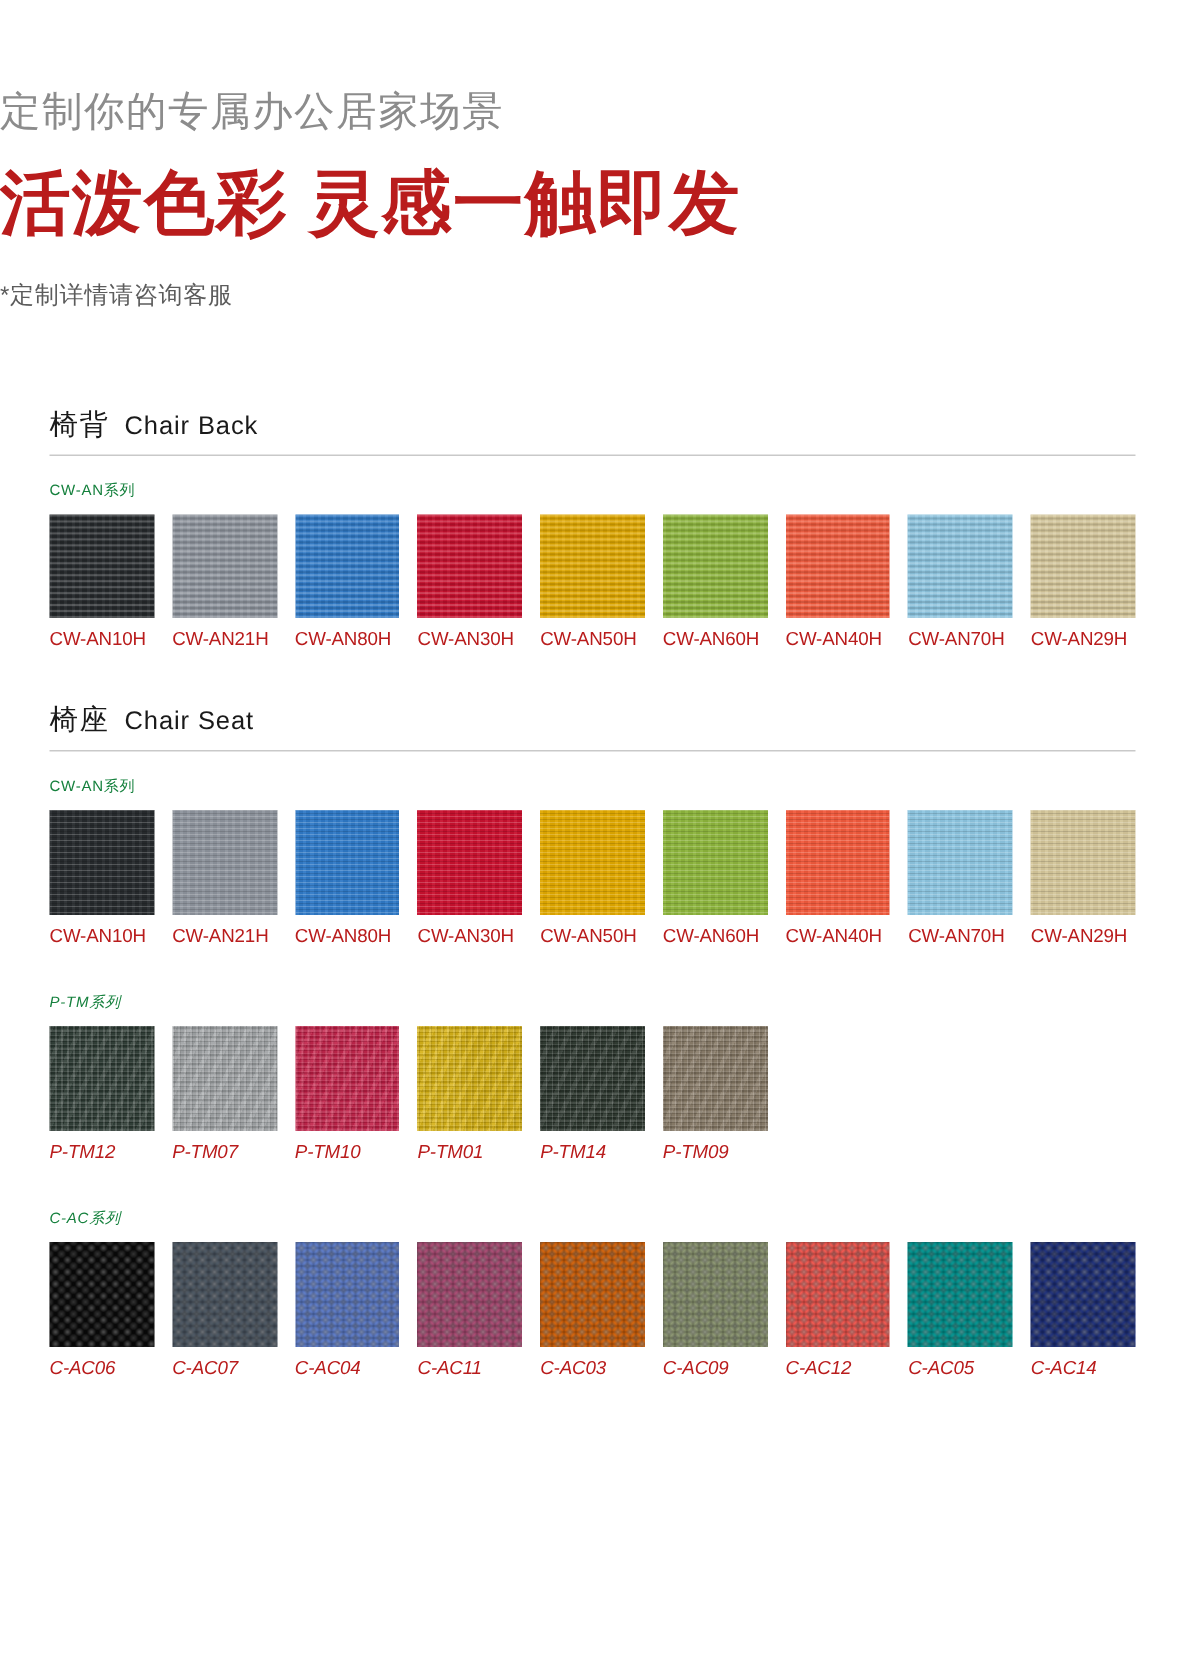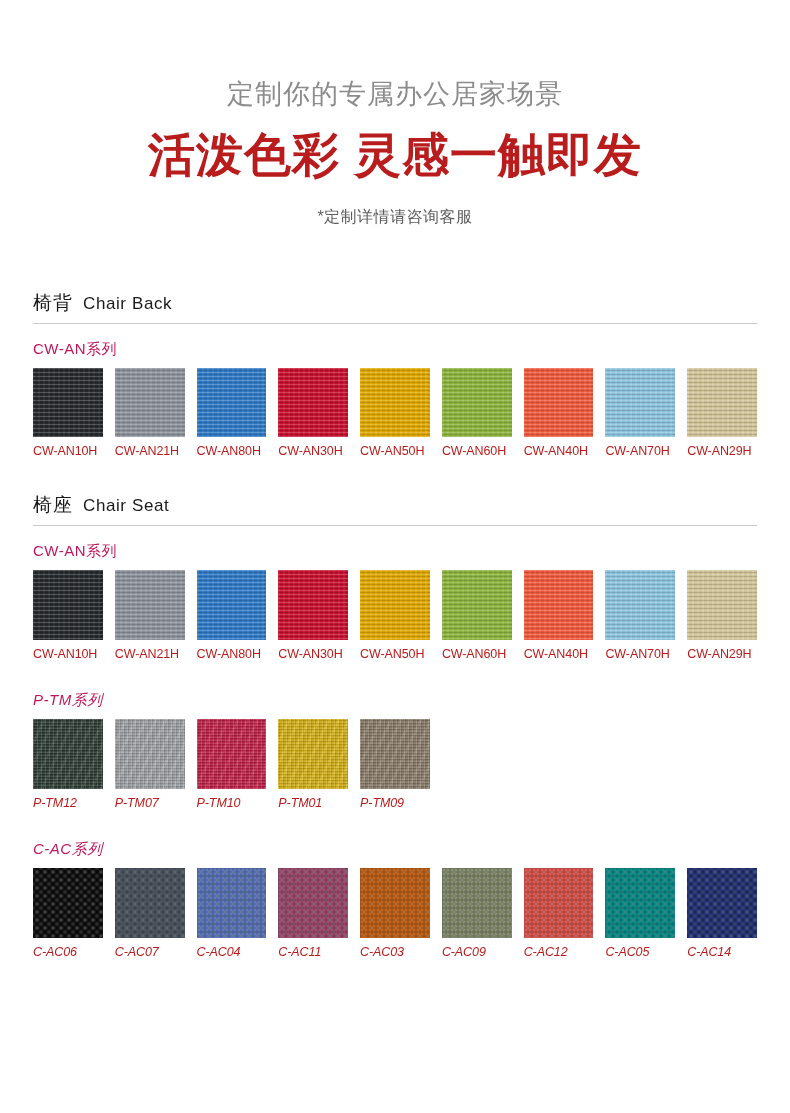--- a/index.html
+++ b/index.html
@@ -12,21 +12,21 @@
   body {
     width: 790px;
     height: 1113px;
     font-family: "Liberation Sans", "DejaVu Sans", sans-serif;
     color: #231f20;
     overflow: hidden;
     position: relative;
   }
 
   
-  .hero { padding-top: 58px; text-align: center; margin-top: 20px; }
+  .hero { padding-top: 58px; text-align: left; }
 
   .hero-sub {
     font-size: 27px;
     line-height: 1.25;
     color: #8c8c8c;
     letter-spacing: 1px;
     font-weight: 400;
   }
   .hero-title {
     font-size: 47px;
@@ -63,22 +63,22 @@
   }
   .section-head .en {
     font-size: 17px;
     font-weight: 400;
     color: #1a1a1a;
     letter-spacing: .6px;
   }
 
   .series { margin-top: 16px; }
   .series-title {
-    font-size: 15px;
-    color: #be185d;
+    font-size: 10px;
+    color: #15803d;
     letter-spacing: .5px;
     margin-bottom: 9px;
   }
 
   .swatch-row {
     display: grid;
     grid-template-columns: repeat(9, 1fr);
     column-gap: 12px;
   }
   .swatch-cell { width: 100%; }
@@ -295,20 +295,24 @@
           </div>
           <div class="swatch-cell">
             <div class="swatch tex-linen" title="P-TM10" style="background-color: rgb(196, 30, 70);"></div>
             <div class="swatch-label">P-TM10</div>
           </div>
           <div class="swatch-cell">
             <div class="swatch tex-linen" title="P-TM01" style="background-color: rgb(217, 179, 16);"></div>
             <div class="swatch-label">P-TM01</div>
           </div>
           <div class="swatch-cell">
+            <div class="swatch tex-linen" title="P-TM14" style="background-color: rgb(43, 54, 45);"></div>
+            <div class="swatch-label">P-TM14</div>
+          </div>
+          <div class="swatch-cell">
             <div class="swatch tex-linen" title="P-TM09" style="background-color: rgb(138, 124, 104);"></div>
             <div class="swatch-label">P-TM09</div>
           </div>
         </div>
       </div>
       <div class="series">
         <div class="series-title">C-AC系列</div>
         <div class="swatch-row">
           <div class="swatch-cell">
             <div class="swatch tex-mesh" title="C-AC06" style="background-color: rgb(10, 10, 10);"></div>

